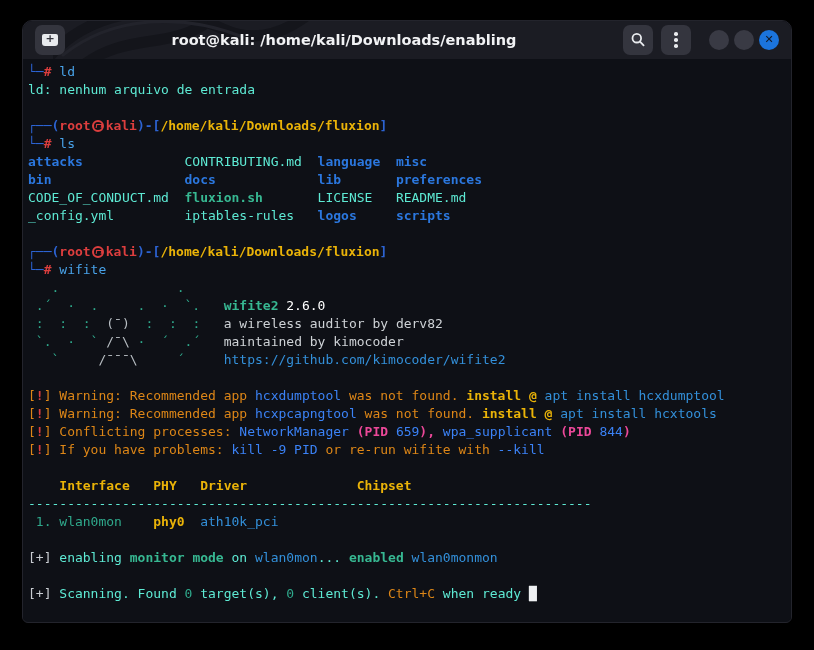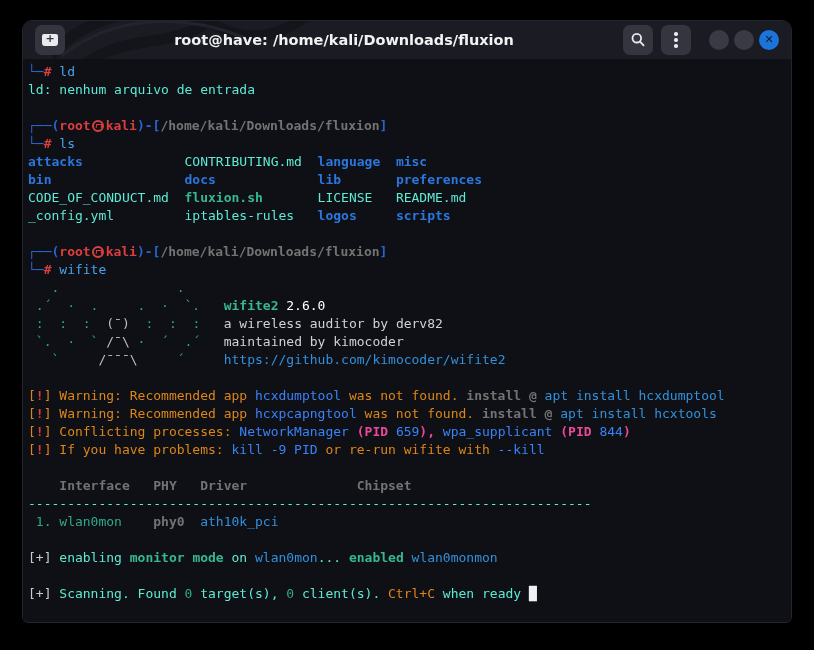--- a/index.html
+++ b/index.html
@@ -26,21 +26,21 @@
   .circle{width:20px;height:20px;border-radius:50%;background:#393a44;border:none;padding:0;cursor:pointer;}
   .circle.close{background:#1b74dc;color:#131722;font:bold 11px/20px "DejaVu Sans",sans-serif;text-align:center;}
   .kebab{display:flex;flex-direction:column;gap:2.5px;}
   .kebab i{width:3.5px;height:3.5px;border-radius:50%;background:#e9ebee;}
   
   .term{position:relative;padding:4px 4px 0 5px;background:#0e1016;height:561px;box-sizing:border-box;
         font-family:"DejaVu Sans Mono","Liberation Mono",monospace;font-size:13px;line-height:18px;
         white-space:pre;color:#e4e7ea;cursor:text;}
   .term .line{height:18px;}
   .c-w  {color:#5eead4;}
-  .c-wb {color:#737373;font-weight:bold;}
+  .c-wb {color:#eab308;font-weight:bold;}
   .c-gy {color:#ced2d6;}
   .c-gy2{color:#c9cdd2;}
   .c-bp {color:#2c63d2;font-weight:bold;}
   .c-b  {color:#2b77de;font-weight:bold;}
   .c-bl {color:#3390da;}
   .c-cmd{color:#48a2e8;}
   .c-rb {color:#dc3e3e;font-weight:bold;}
   .c-r  {color:#3b82f6;}
   .c-o  {color:#dd8617;}
   .c-ob {color:#ec4899;font-weight:bold;}
@@ -72,21 +72,21 @@
           <path d="M10,40 C60,0 130,-2 190,22"></path>
         </g>
       </svg>
 
       <button class="tbtn">
         <span class="newtab-icon">
             <span class="plus">+</span>
           </span>
       </button>
 
-      <div class="title">root@have: /home/kali/Downloads/fluxion</div>
+      <div class="title">root@kali: /home/kali/Downloads/enabling</div>
 
       <div class="right-cluster">
         <button class="tbtn">
           <svg width="16" height="16" viewBox="0 0 16 16">
             <circle cx="6.8" cy="6.2" r="4.3" fill="none" stroke="#e9ebee" stroke-width="1.8"></circle>
             <line x1="10" y1="9.6" x2="13.6" y2="13.4" stroke="#e9ebee" stroke-width="1.8" stroke-linecap="round"></line>
           </svg>
         </button>
         <button class="tbtn">
           <span class="kebab">

